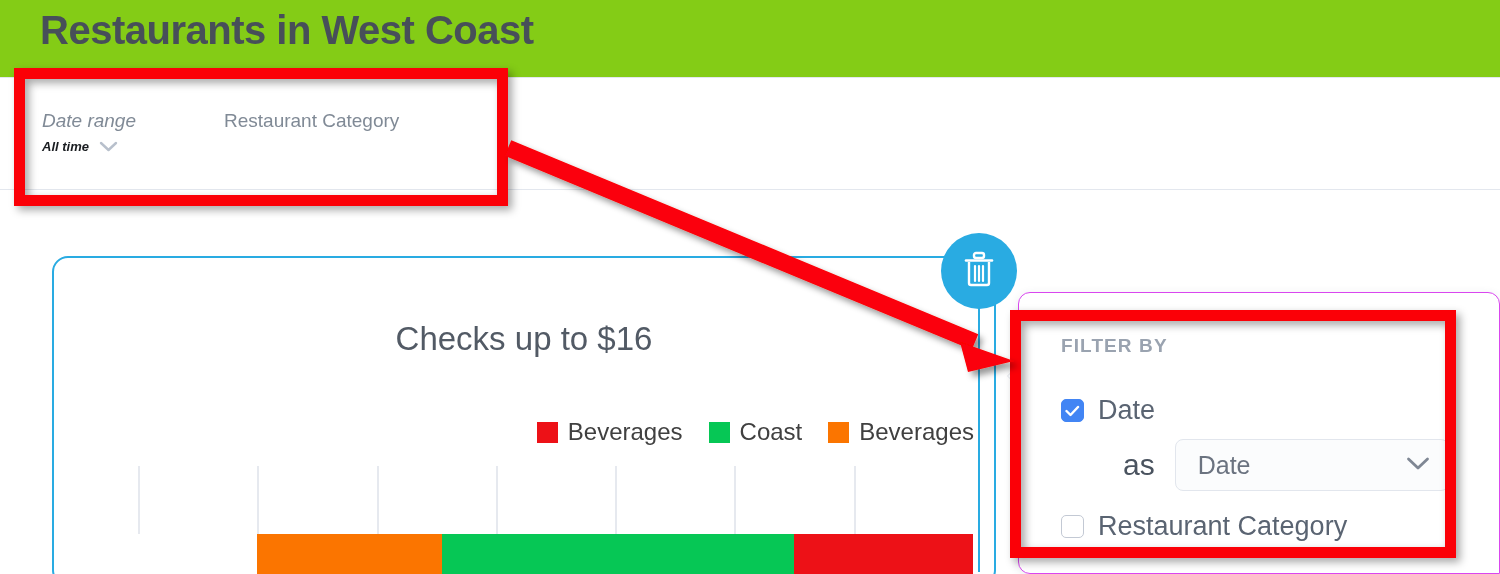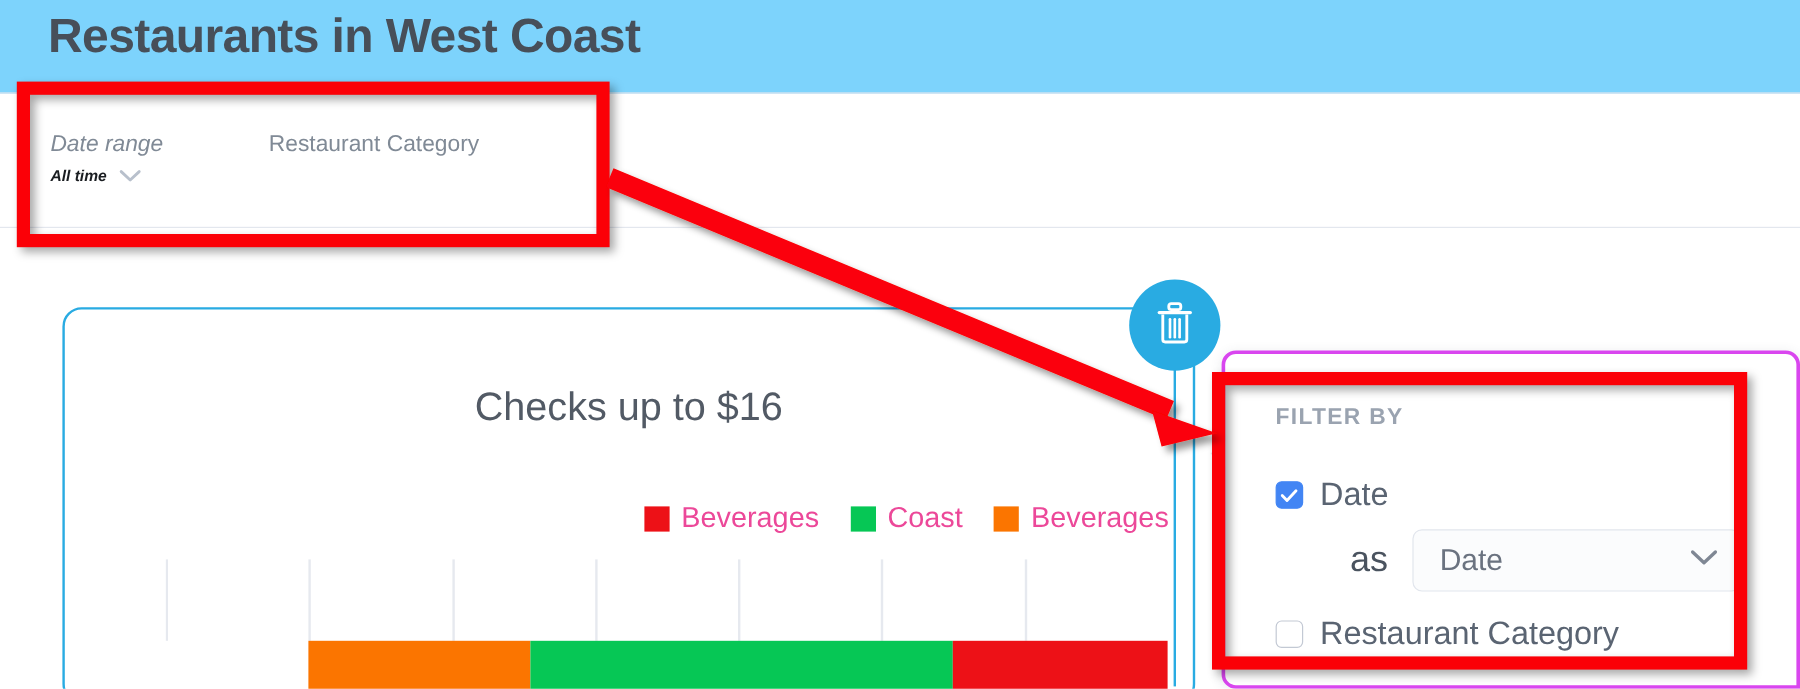--- a/index.html
+++ b/index.html
@@ -14,21 +14,21 @@
     overflow: hidden;
     position: relative;
   }
 
   
   #app-header {
     position: absolute;
     left: 0; top: 0;
     width: 1500px;
     height: 78px;
-    background: #7dd3fc;
+    background: #84cc16;
     border-bottom: 1px solid #e3e7ee;
     box-sizing: border-box;
   }
   #page-title {
     position: absolute;
     left: 40px;
     top: 8px;
     font-size: 40px;
     font-weight: bold;
     color: #474f59;
@@ -110,21 +110,21 @@
     gap: 10px;
   }
   .legend-swatch {
     width: 21px;
     height: 21px;
     display: inline-block;
     flex: none;
   }
   .legend-text {
     font-size: 24px;
-    color: #ec4899;
+    color: #404040;
     white-space: nowrap;
   }
   #plot-area {
     position: absolute;
     left: 84px;
     top: 208px;
     width: 835px;
     height: 120px;
     overflow: hidden;
   }
@@ -167,21 +167,21 @@
   }
 
   
   #filter-popover {
     position: absolute;
     left: 1018px;
     top: 292px;
     width: 482px;
     height: 282px;
     background: #ffffff;
-    border: 3px solid #d946ef;
+    border: 1px solid #d946ef;
     border-top-left-radius: 12px;
     border-bottom-left-radius: 12px;
     border-top-right-radius: 12px;
     box-sizing: border-box;
     box-shadow: 0 2px 10px rgba(60,70,90,0.10);
   }
   #popover-tail {
     position: absolute;
     left: -11px;
     top: 72px;

